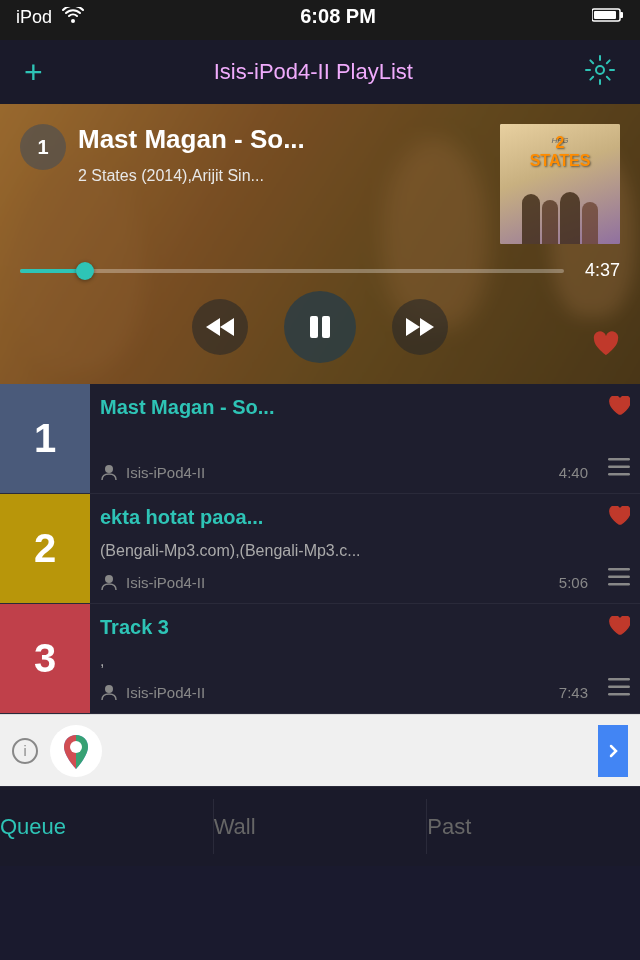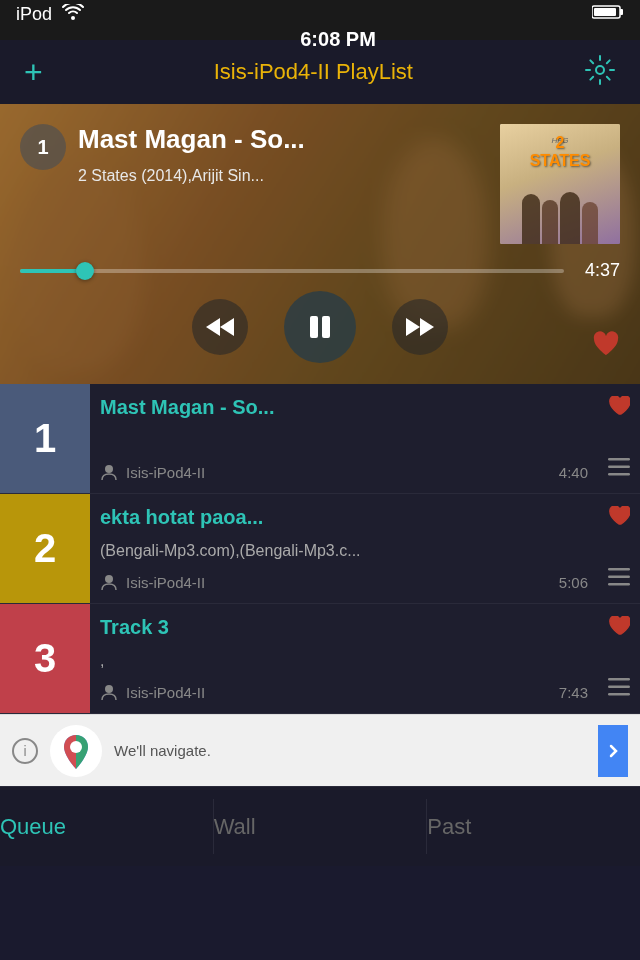--- a/index.html
+++ b/index.html
@@ -10,42 +10,42 @@
       font-family: -apple-system, 'Helvetica Neue', Arial, sans-serif;
       background: #1a1a2e;
       position: relative;
     }
 
     
     .status-bar {
       background: #1a1a1a;
       height: 40px;
       display: flex;
-      align-items: flex-start;
+      align-items: flex-end;
       justify-content: space-between;
-      padding: 4px 16px;
+      padding: 12px 16px;
       color: #fff;
       font-size: 18px;
       font-weight: 500;
     }
     .status-left { display: flex; align-items: center; gap: 10px; }
     .status-center { font-size: 20px; font-weight: 600; margin-top: 24px; }
     .status-right { display: flex; align-items: center; gap: 6px; }
 
     
     .header {
       background: #1a1a2a;
       height: 64px;
       display: flex;
       align-items: center;
       justify-content: space-between;
       padding: 0 24px;
     }
     .header-title {
-      color: #eab308;
+      color: #f0abfc;
       font-size: 22px;
       font-weight: 500;
       text-align: right;
     }
     .header-btn {
       color: #2ec4b6;
       font-size: 32px;
       background: none;
       border: none;
       cursor: pointer;
@@ -559,21 +559,20 @@
     <svg viewBox="0 0 52 52" width="52" height="52">
       <circle cx="26" cy="26" r="26" fill="white"></circle>
 
       <path d="M26 10 C19 10 14 15 14 22 C14 31 26 44 26 44 C26 44 38 31 38 22 C38 15 33 10 26 10Z" fill="#4285f4"></path>
       <path d="M26 10 C33 10 38 15 38 22 C38 31 26 44 26 44 L26 10Z" fill="#34a853" opacity="0.8"></path>
       <path d="M14 22 C14 15 19 10 26 10 L26 44 C26 44 14 31 14 22Z" fill="#ea4335" opacity="0.85"></path>
       <circle cx="26" cy="22" r="6" fill="white"></circle>
     </svg>
   </div>
   <div class="ad-text">
-    <div class="ad-subtitle">We'll navigate.</div>
   </div>
   <div class="ad-arrow">
     <svg width="16" height="16" viewBox="0 0 16 16" fill="white">
         <path d="M6 3l5 5-5 5" stroke="white" stroke-width="2.5" fill="none" stroke-linecap="round"></path>
       </svg>
   </div>
 </div>
 
 <div class="bottom-nav">
   <button class="nav-item active">

